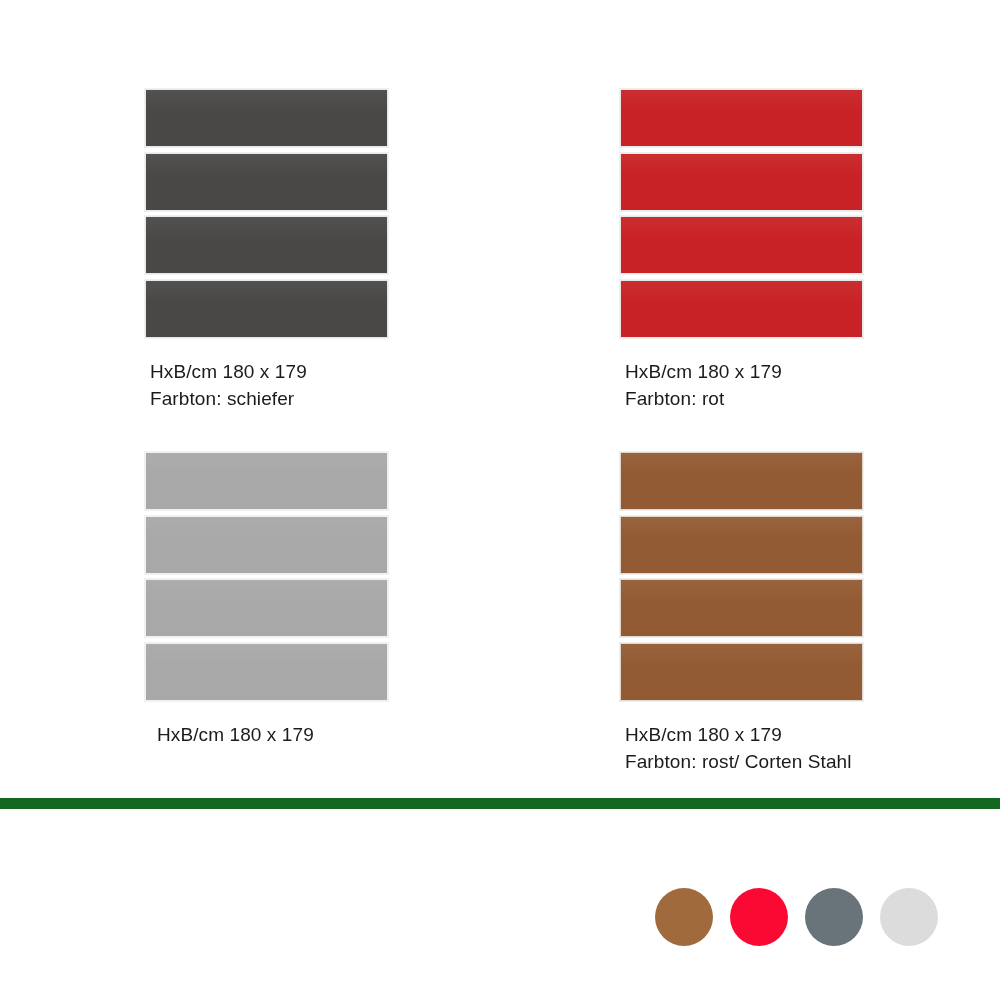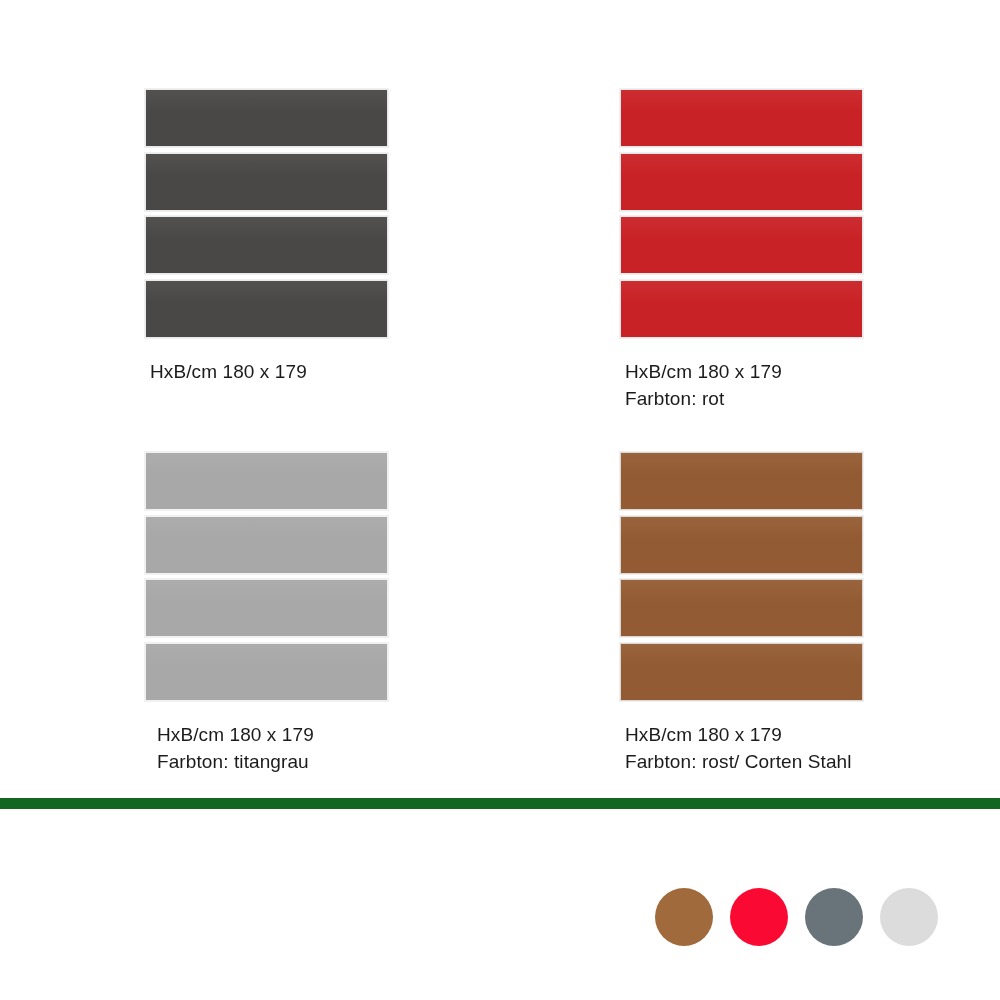--- a/index.html
+++ b/index.html
@@ -124,20 +124,21 @@
 
     <div class="product-cell cell-0">
       <div class="panel">
         <div class="slat" style="background: rgb(74, 72, 70); border-color: rgb(232, 232, 232);"></div>
         <div class="slat" style="background: rgb(74, 72, 70); border-color: rgb(232, 232, 232);"></div>
         <div class="slat" style="background: rgb(74, 72, 70); border-color: rgb(232, 232, 232);"></div>
         <div class="slat" style="background: rgb(74, 72, 70); border-color: rgb(232, 232, 232);"></div>
       </div>
       <div class="caption">
         <span class="cap-line">HxB/cm 180 x 179</span>
+        <span class="cap-line">Farbton: schiefer</span>
       </div>
     </div>
 
     <div class="product-cell cell-1">
       <div class="panel">
         <div class="slat" style="background: rgb(201, 34, 38); border-color: rgb(232, 232, 232);"></div>
         <div class="slat" style="background: rgb(201, 34, 38); border-color: rgb(232, 232, 232);"></div>
         <div class="slat" style="background: rgb(201, 34, 38); border-color: rgb(232, 232, 232);"></div>
         <div class="slat" style="background: rgb(201, 34, 38); border-color: rgb(232, 232, 232);"></div>
       </div>
@@ -149,21 +150,20 @@
 
     <div class="product-cell cell-2">
       <div class="panel">
         <div class="slat" style="background: rgb(168, 168, 168); border-color: rgb(240, 240, 240);"></div>
         <div class="slat" style="background: rgb(168, 168, 168); border-color: rgb(240, 240, 240);"></div>
         <div class="slat" style="background: rgb(168, 168, 168); border-color: rgb(240, 240, 240);"></div>
         <div class="slat" style="background: rgb(168, 168, 168); border-color: rgb(240, 240, 240);"></div>
       </div>
       <div class="caption">
         <span class="cap-line">HxB/cm 180 x 179</span>
-        <span class="cap-line">Farbton: titangrau</span>
       </div>
     </div>
 
     <div class="product-cell cell-3">
       <div class="panel">
         <div class="slat" style="background: rgb(147, 91, 51); border-color: rgb(222, 216, 210);"></div>
         <div class="slat" style="background: rgb(147, 91, 51); border-color: rgb(222, 216, 210);"></div>
         <div class="slat" style="background: rgb(147, 91, 51); border-color: rgb(222, 216, 210);"></div>
         <div class="slat" style="background: rgb(147, 91, 51); border-color: rgb(222, 216, 210);"></div>
       </div>

